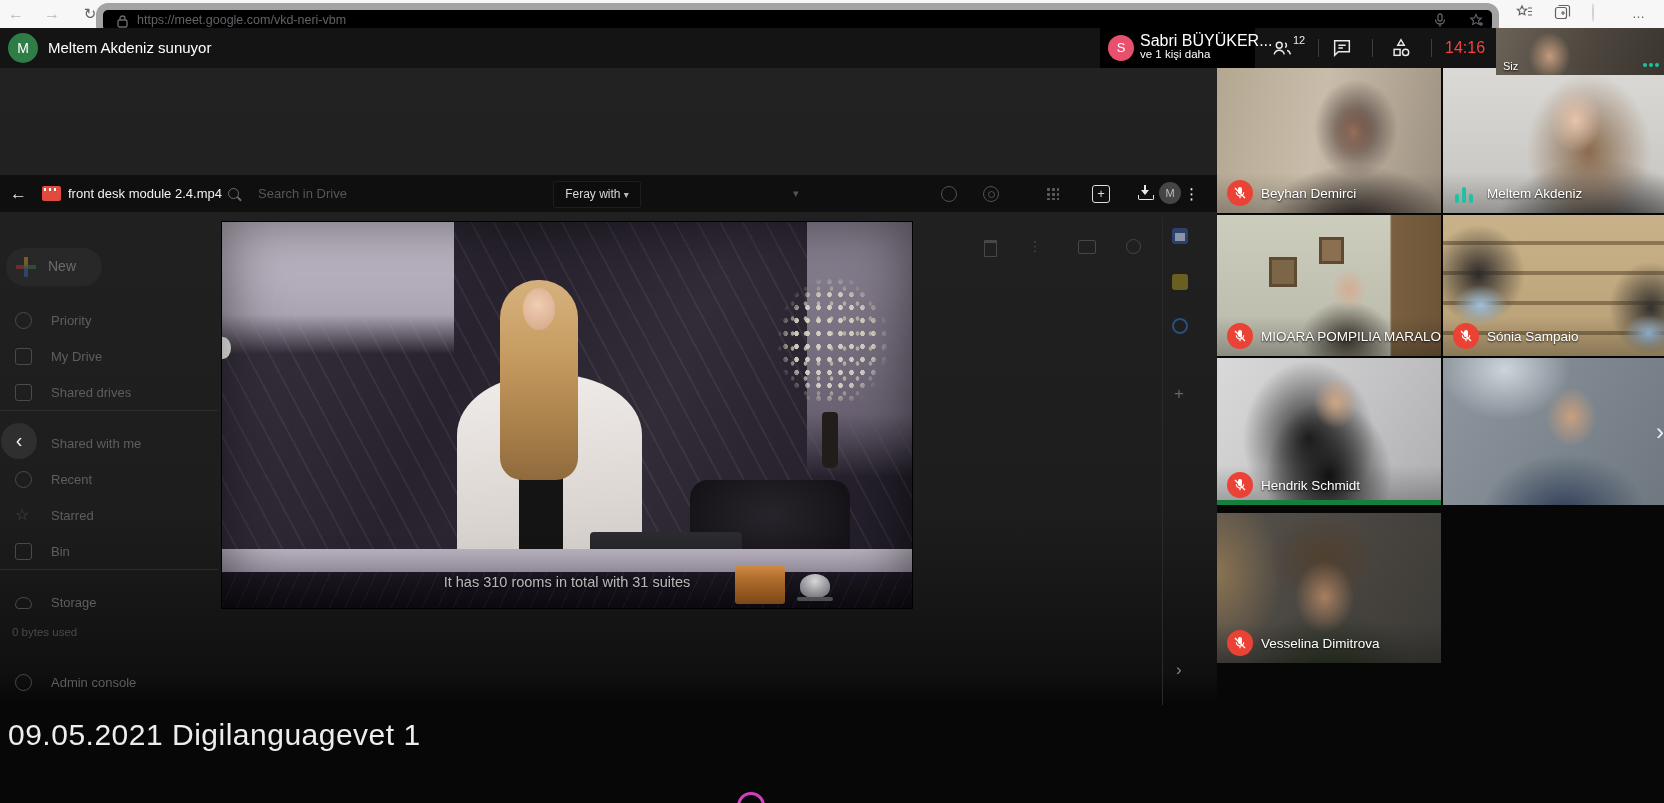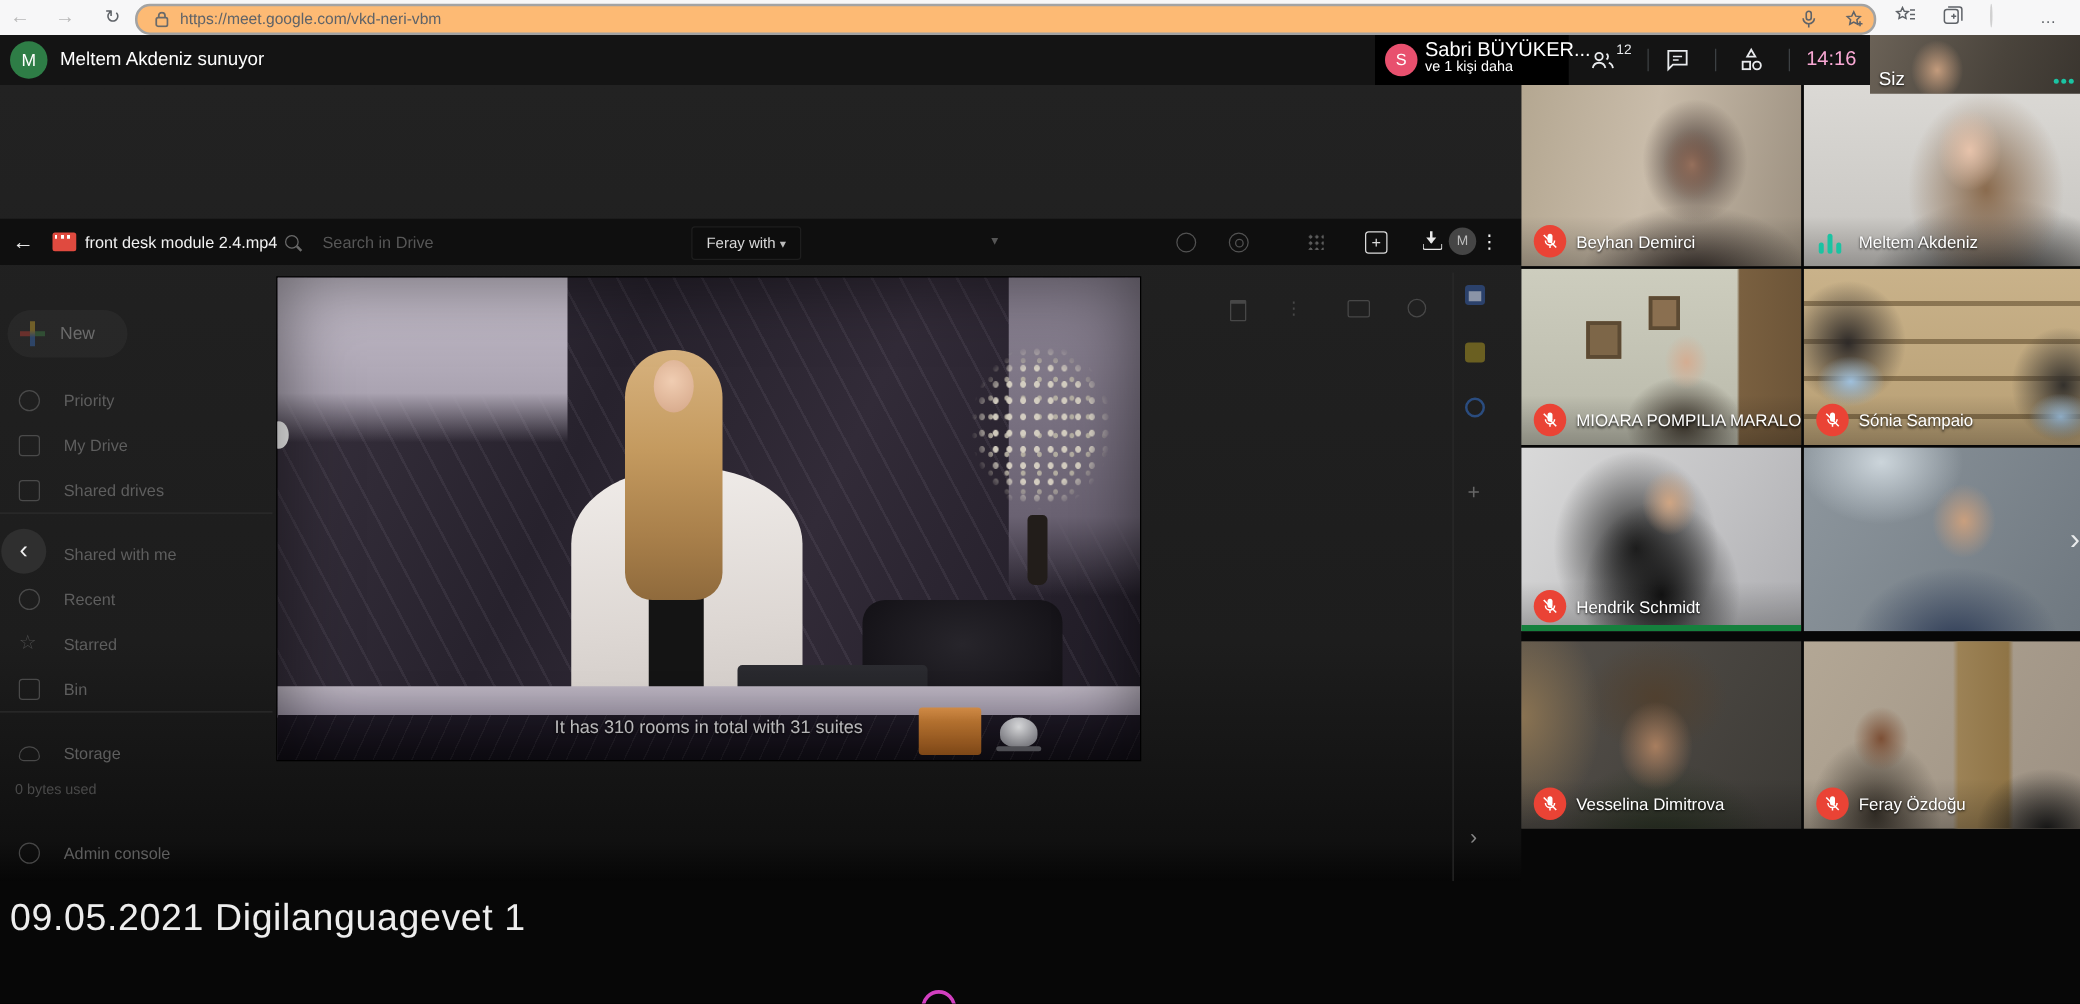--- a/index.html
+++ b/index.html
@@ -3,46 +3,46 @@
 <meta charset="utf-8">
 <style>
   html,body{margin:0;padding:0;background:#000;}
   .canvas{position:relative;width:1664px;height:803px;overflow:hidden;background:#0a0a0a;
           font-family:"Liberation Sans",sans-serif;}
 
   
   .browser{position:absolute;left:0;top:0;width:1664px;height:28px;background:#f7f7f8;border-bottom:1px solid #e2e2e2;}
   .bnav{position:absolute;top:0;height:28px;line-height:28px;font-size:16px;color:#b9b9b9;text-align:center;width:24px;}
   .bnav.ref{color:#5f6368;font-size:15px;}
-  .addr{position:absolute;left:108px;top:3px;width:1389px;height:21px;background:#fdba74;border:2px solid #a3a3a3;border-radius:12px;}
+  .addr{position:absolute;left:96px;top:3px;width:1389px;height:21px;background:#000000;border:7px solid #a3a3a3;border-radius:12px;}
   .lock{position:absolute;left:14px;top:4px;}
   .url{position:absolute;left:34px;top:3px;font-size:12.5px;color:#5f6368;white-space:nowrap;}
   .addr-ic{position:absolute;top:3px;}
   .brow-ic{position:absolute;top:4px;width:20px;height:20px;}
   .profile-dot{width:19px;height:19px;border-radius:50%;background:radial-gradient(circle at 35% 35%,#cfe3f7,#6f9fd8 55%,#3b5f92);border:1px solid #d0d0d0;}
   .bdots{font-size:13px;color:#5f6368;letter-spacing:1px;}
 
   
   .meetbar{position:absolute;left:0;top:28px;width:1664px;height:40px;background:#141414;}
   .pavatar{position:absolute;left:8px;top:5px;width:30px;height:30px;border-radius:50%;background:#2e7d46;
            color:#fff;font-size:14px;text-align:center;line-height:30px;}
   .presenting{position:absolute;left:48px;top:0;height:40px;line-height:40px;color:#fff;font-size:15px;}
   .pinnedbox{position:absolute;left:1100px;top:0;width:155px;height:40px;background:#000;}
   .savatar{position:absolute;left:8px;top:7px;width:26px;height:26px;border-radius:50%;background:#e8506e;
            color:#fff;font-size:13px;text-align:center;line-height:26px;}
   .pline1{position:absolute;left:40px;top:4px;font-size:16px;color:#fff;white-space:nowrap;}
   .pline2{position:absolute;left:40px;top:20px;font-size:11.5px;color:#fff;white-space:nowrap;}
   .mbicon{position:absolute;top:9px;width:22px;height:22px;}
   .mbcount{position:absolute;top:6px;font-size:11px;color:#e8eaed;}
   .mbsep{position:absolute;top:11px;width:1px;height:18px;background:#3c4043;}
-  .clock{position:absolute;left:1445px;top:0;height:40px;line-height:40px;color:#f9a8d4;font-size:16px;}
+  .clock{position:absolute;left:1445px;top:0;height:40px;line-height:40px;color:#ef4444;font-size:16px;}
   .selftile{position:absolute;left:1496px;top:28px;width:168px;height:47px;z-index:30;overflow:hidden;
             background:radial-gradient(ellipse 26px 30px at 32% 60%,#c39b7c,rgba(195,155,124,0) 80%),
                        linear-gradient(110deg,#6b6257,#4a443c 60%,#3a352f);}
-  .selflabel{position:absolute;left:7px;bottom:3px;color:#fff;font-size:15px;text-shadow:0 1px 2px #000;}
+  .selflabel{position:absolute;left:7px;bottom:3px;color:#fff;font-size:11px;text-shadow:0 1px 2px #000;}
   .tealdots{position:absolute;right:5px;bottom:8px;display:flex;gap:2px;}
   .tealdots i{width:4px;height:4px;border-radius:50%;background:#1bc3a2;}
 
   
   .stage{position:absolute;left:0;top:68px;width:1664px;height:735px;background:#070707;}
 
   
   .drive{position:absolute;left:0;top:0;width:1217px;height:637px;overflow:hidden;
          background:linear-gradient(180deg,#222 0%,#1d1d1d 70%,#101010 95%,#060606 100%);}
   .dsb-newpill{position:absolute;left:6px;top:180px;width:96px;height:38px;border-radius:19px;background:rgba(255,255,255,0.04);}
@@ -499,31 +499,18 @@
               <svg width="16" height="16" viewBox="0 0 24 24">
                 <rect x="9" y="3" width="6" height="11" rx="3" fill="#fff"></rect>
                 <path d="M6.5 11a5.5 5.5 0 0 0 11 0M12 16.5V20" fill="none" stroke="#fff" stroke-width="1.8"></path>
                 <line x1="4.5" y1="4.5" x2="19.5" y2="19.5" stroke="#fff" stroke-width="2"></line>
               </svg>
             </span>
           <span class="pname">Vesselina Dimitrova</span>
         </div>
       </div>
 
-      <div class="tile" style="left:226px;top:445px;width:221px;height:150px">
-        <div class="photo p8"></div>
-        <div class="plate">
-          <span class="micoff">
-              <svg width="16" height="16" viewBox="0 0 24 24">
-                <rect x="9" y="3" width="6" height="11" rx="3" fill="#fff"></rect>
-                <path d="M6.5 11a5.5 5.5 0 0 0 11 0M12 16.5V20" fill="none" stroke="#fff" stroke-width="1.8"></path>
-                <line x1="4.5" y1="4.5" x2="19.5" y2="19.5" stroke="#fff" stroke-width="2"></line>
-              </svg>
-            </span>
-          <span class="pname">Feray Özdoğu</span>
-        </div>
-      </div>
     </div>
 
     <div class="caption">09.05.2021 Digilanguagevet 1</div>
     <div class="magenta"></div>
   </div>
 </div>
 
 </body></html>

